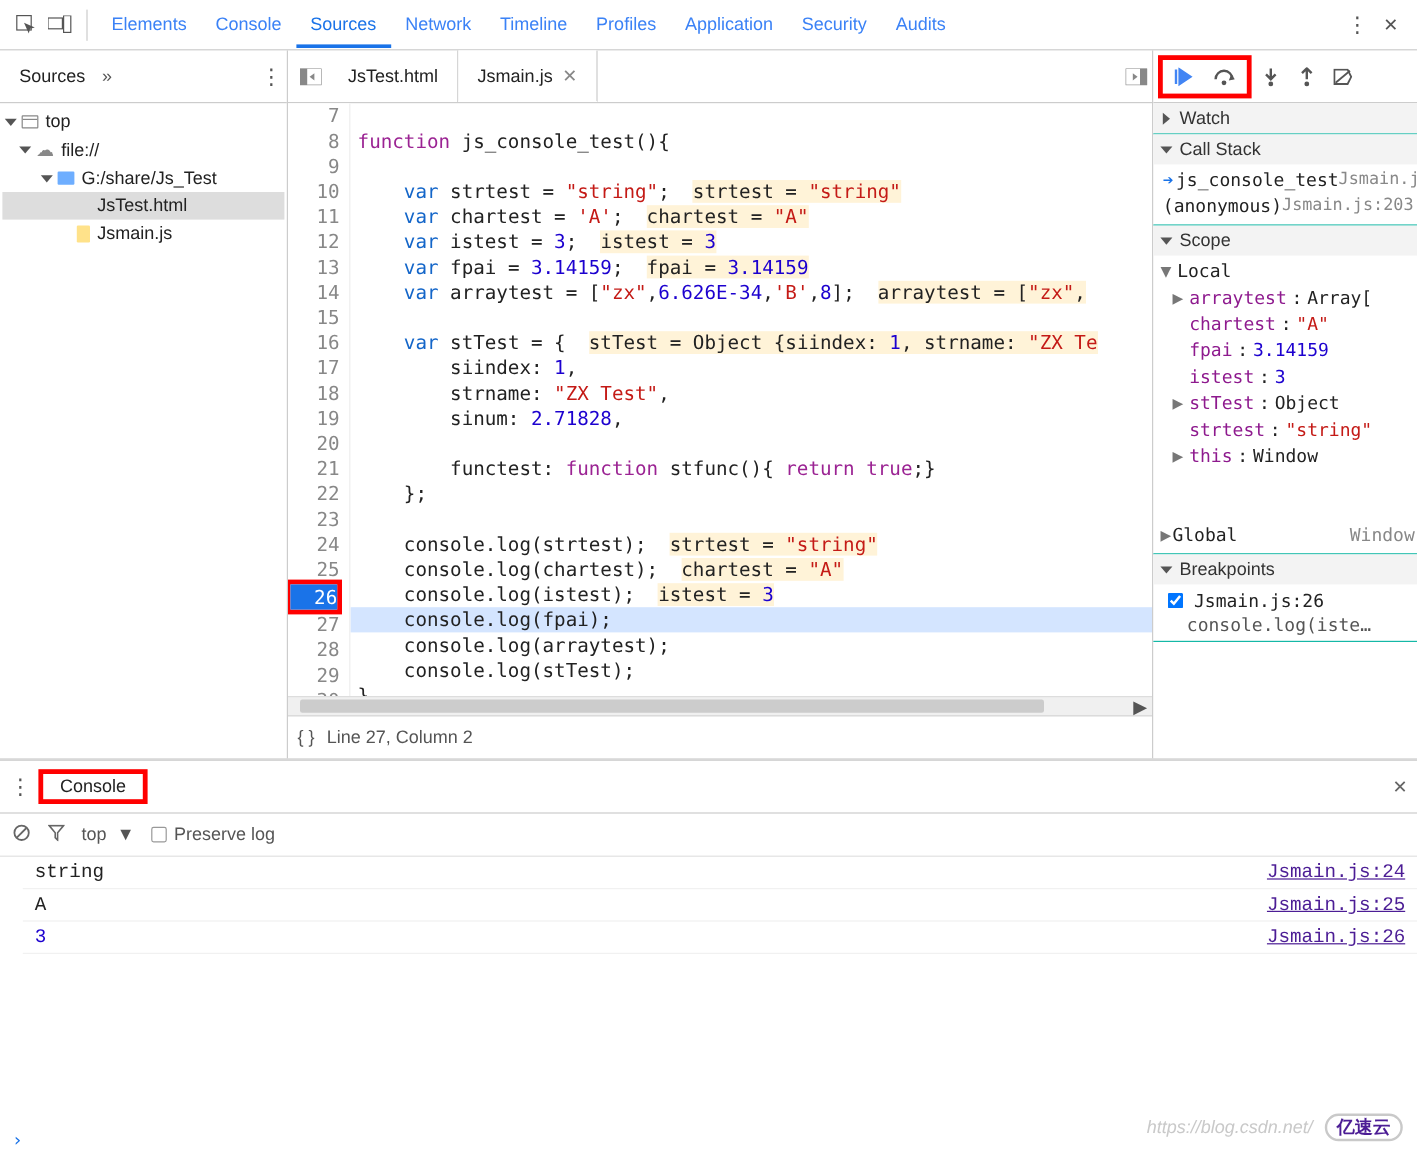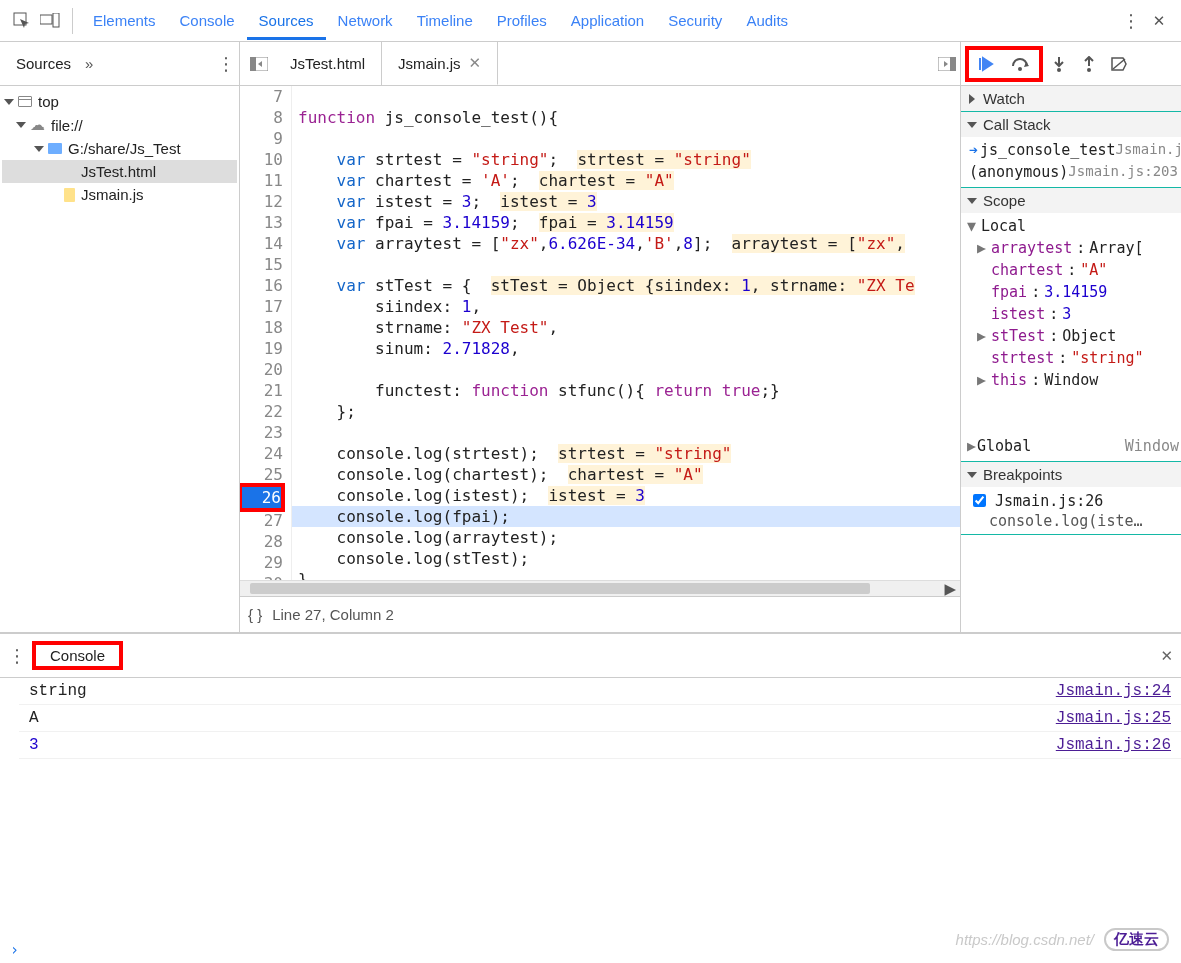--- a/index.html
+++ b/index.html
@@ -405,20 +405,34 @@
   </div>
 </div>
 
 <div class="drawer">
   <div class="drawer-tabs">
     <span class="menu-dots">⋮</span>
     <span class="redbox" style="padding:2px;"><span class="ctab">Console</span></span>
     <div class="spacer"></div>
     <span style="color:#666">✕</span>
   </div>
+  <div class="drawer-toolbar">
+    <span><svg width="16" height="16">
+          <circle cx="8" cy="8" r="6" fill="none" stroke="#666" stroke-width="1.5"></circle>
+          <line x1="4" y1="12" x2="12" y2="4" stroke="#666" stroke-width="1.5"></line>
+        </svg></span>
+    <span><svg width="14" height="14">
+          <path d="M1 1 L13 1 L8 7 L8 13 L6 11 L6 7 Z" fill="none" stroke="#666" stroke-width="1.3"></path>
+        </svg></span>
+    <span><span>top</span>&nbsp;&nbsp;▼</span>
+    <span style="display:flex;align-items:center;gap:6px">
+        <span class="chk"></span>
+        <span>Preserve log</span>
+      </span>
+  </div>
   <div class="console-lines" id="conlines">
       <div class="cl">
         <span class="msg">string</span>
         <span class="loc">Jsmain.js:24</span>
       </div>
       <div class="cl">
         <span class="msg">A</span>
         <span class="loc">Jsmain.js:25</span>
       </div>
       <div class="cl">

